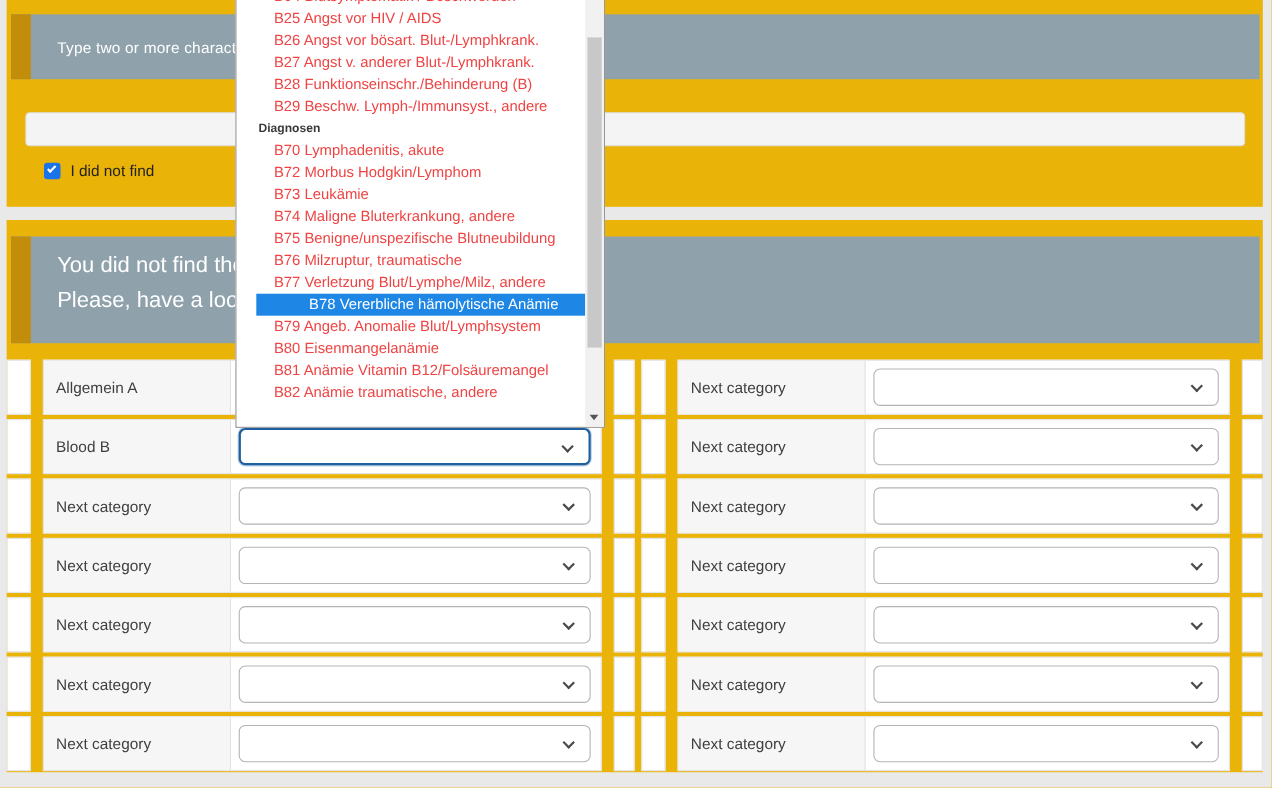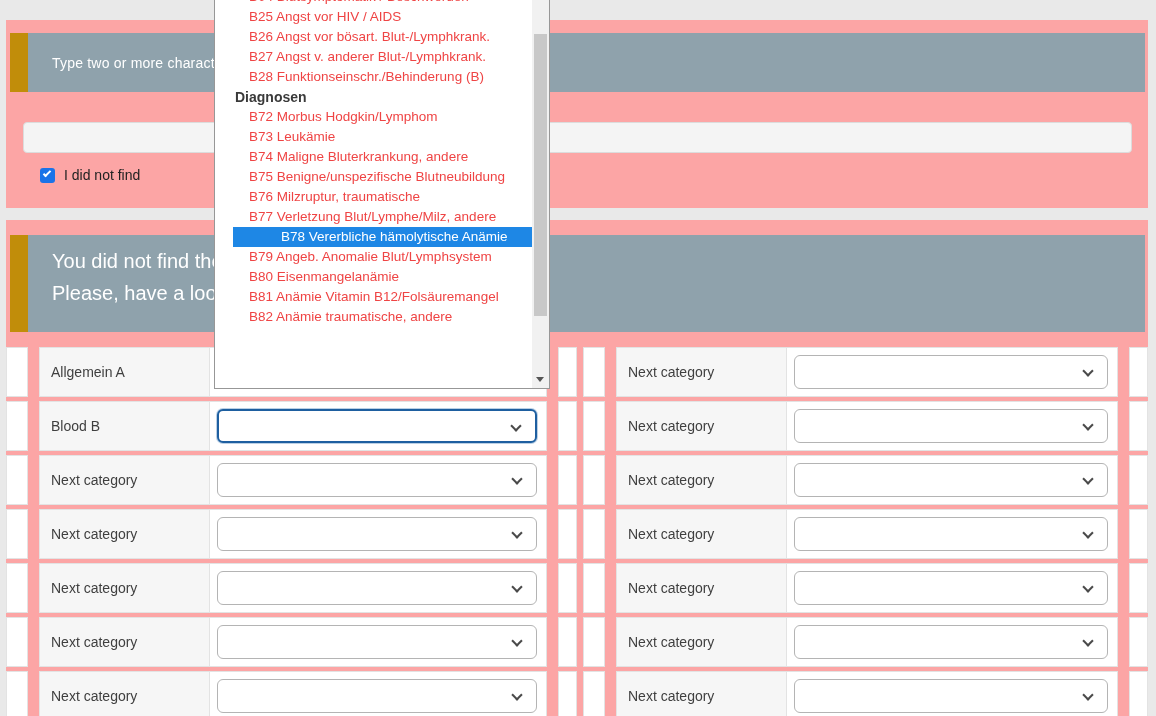--- a/index.html
+++ b/index.html
@@ -2,21 +2,21 @@
 <html style="--accent: #c18d0a; --banner: #8fa2ac; --hl: #1e87e5; --focus: #1e5fa0;"><head>
 <meta charset="utf-8">
 <style>
   :root{
     --accent:#c18d0a; --banner:#8fa2ac; --hl:#1e87e5; --focus:#1e5fa0;
     --cellborder:#e3e3e3; --pagebg:#e9e9e9;
   }
   *{box-sizing:border-box;margin:0;padding:0;}
   html,body{width:1156px;height:716px;overflow:hidden;}
   body{background:var(--pagebg);font-family:"Liberation Sans","DejaVu Sans",sans-serif;position:relative;}
-  .card{position:absolute;left:6px;width:1142px;background:#fca5a5;margin-top:20px;}
+  .card{position:absolute;left:6px;width:1142px;background:#eab308;}
   #card1{top:0;height:188px;}
   #card2{top:200px;height:502px;}
   .banner{position:absolute;left:4px;right:3px;background:var(--banner);color:#fff;}
   .banner .bar{position:absolute;left:0;top:0;bottom:0;width:18px;background:var(--accent);}
   #banner1{top:13px;height:59px;display:flex;align-items:center;}
   #banner1 .btext{padding-left:42px;font-size:14px;letter-spacing:.2px;}
   #banner2{top:15px;height:97px;padding:15px 0 0 42px;font-size:20px;}
   #banner2 .line2{margin-top:9px;}
   #search-input{position:absolute;left:17px;top:102px;width:1109px;height:31px;background:#f4f4f4;
     border:1px solid #dcdcdc;border-radius:4px;font-size:14px;padding:0 10px;color:#333;outline:none;}
@@ -40,21 +40,21 @@
   .chev{position:absolute;right:15px;top:11px;width:8px;height:8px;border-right:2px solid #4a4a4a;
     border-bottom:2px solid #4a4a4a;transform:rotate(45deg);}
   .trailcell{width:19px;background:#fff;border:1px solid var(--cellborder);margin-left:11px;flex:0 0 auto;}
   
   #dropdown{position:absolute;left:214px;top:-14px;width:336px;height:403px;background:#fff;
     border:1px solid #979797;z-index:10;overflow:hidden;}
   .dd-items{position:absolute;left:0;top:0;right:17px;}
   .dd-item{height:20px;line-height:20px;font-size:13.5px;color:#ef4444;margin-left:18px;padding-left:16px;
     white-space:nowrap;overflow:hidden;cursor:default;}
   .dd-item.selected{background:var(--hl);color:#fff;padding-left:48px;}
-  .dd-group{height:20px;line-height:20px;font-size:14px;font-weight:bold;color:#3a3a3a;padding-left:20px;}
+  .dd-group{height:20px;line-height:20px;font-size:11px;font-weight:bold;color:#3a3a3a;padding-left:20px;}
   .dd-scroll{position:absolute;right:0;top:0;bottom:0;width:17px;background:#f1f1f1;}
   .dd-thumb{position:absolute;left:2px;width:13px;top:47px;height:282px;background:#c8c8c8;}
   .dd-arrow{position:absolute;left:4px;bottom:6px;width:0;height:0;
     border-left:4px solid transparent;border-right:4px solid transparent;border-top:5px solid #555;}
 </style>
 </head>
 <body>
 
 <div class="card" id="card1">
   <div class="banner" id="banner1">
@@ -250,21 +250,23 @@
     </div>
 </div>
 
 <div id="dropdown">
   <div class="dd-items">
       <div class="dd-item">B04 Blutsymptomatik / Beschwerden</div>
       <div class="dd-item">B25 Angst vor HIV / AIDS</div>
       <div class="dd-item">B26 Angst vor bösart. Blut-/Lymphkrank.</div>
       <div class="dd-item">B27 Angst v. anderer Blut-/Lymphkrank.</div>
       <div class="dd-item">B28 Funktionseinschr./Behinderung (B)</div>
+      <div class="dd-item">B29 Beschw. Lymph-/Immunsyst., andere</div>
       <div class="dd-group">Diagnosen</div>
+      <div class="dd-item">B70 Lymphadenitis, akute</div>
       <div class="dd-item">B72 Morbus Hodgkin/Lymphom</div>
       <div class="dd-item">B73 Leukämie</div>
       <div class="dd-item">B74 Maligne Bluterkrankung, andere</div>
       <div class="dd-item">B75 Benigne/unspezifische Blutneubildung</div>
       <div class="dd-item">B76 Milzruptur, traumatische</div>
       <div class="dd-item">B77 Verletzung Blut/Lymphe/Milz, andere</div>
       <div class="dd-item selected">B78 Vererbliche hämolytische Anämie</div>
       <div class="dd-item">B79 Angeb. Anomalie Blut/Lymphsystem</div>
       <div class="dd-item">B80 Eisenmangelanämie</div>
       <div class="dd-item">B81 Anämie Vitamin B12/Folsäuremangel</div>

